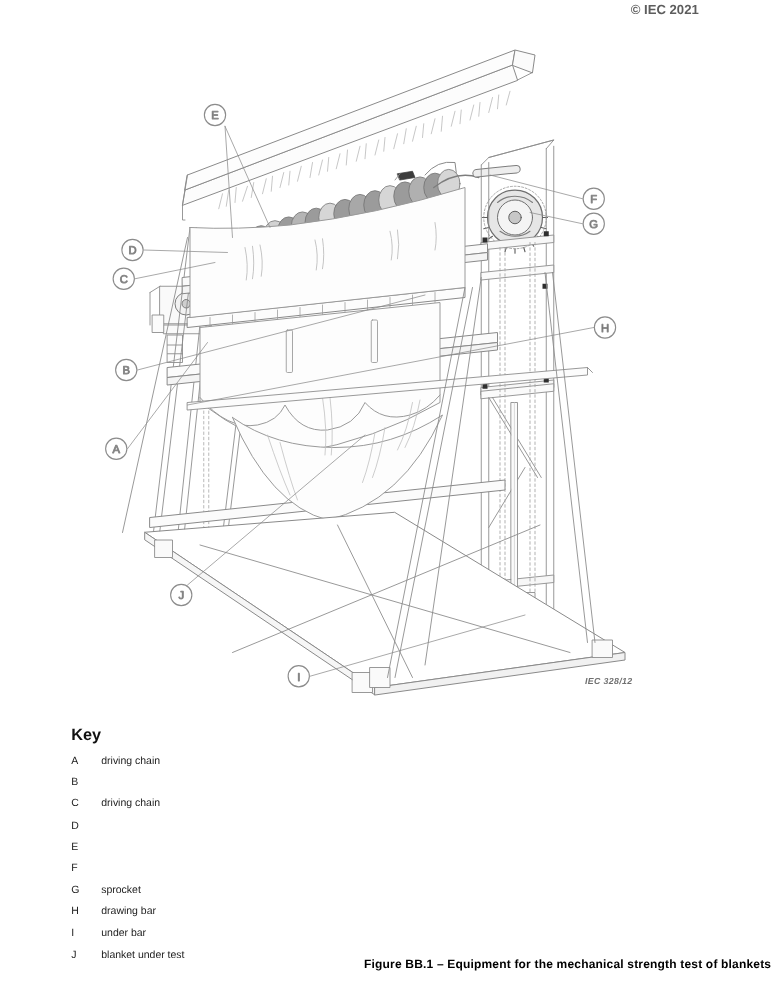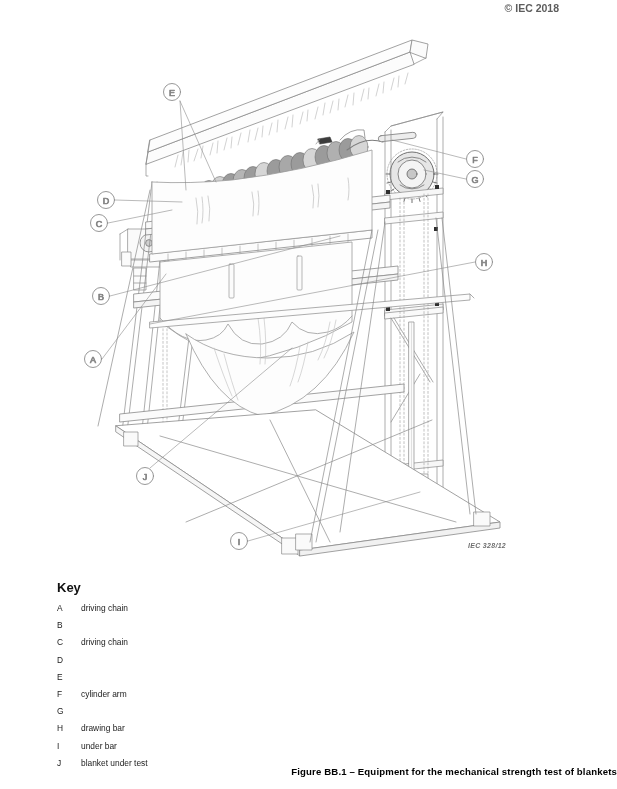--- a/index.html
+++ b/index.html
@@ -113,21 +113,21 @@
     font-size: 9px;
     fill: #3a3a3a;
     text-anchor: middle;
   }
 </style>
 </head>
 <body>
 
 <div class="page-header">
   <div class="header-left"></div>
-  <div class="header-copyright">© IEC 2018</div>
+  <div class="header-copyright">© IEC 2021</div>
 </div>
 
 <div class="figure-area">
   <svg class="figure-svg" width="617" height="536" viewBox="0 0 617 536">
     <defs>
       <g id="cyl-unit">
         <ellipse cx="0" cy="0" rx="11" ry="13" fill="#9b9b9b" stroke="#6f6f6f" stroke-width="0.6"></ellipse>
       </g>
     </defs>
 
@@ -441,24 +441,24 @@
     <div class="key-text">driving chain</div>
   </div>
   <div class="key-row">
     <div class="key-letter">D</div>
   </div>
   <div class="key-row">
     <div class="key-letter">E</div>
   </div>
   <div class="key-row">
     <div class="key-letter">F</div>
-    <div class="key-text">cylinder arm</div>
   </div>
   <div class="key-row">
     <div class="key-letter">G</div>
+    <div class="key-text">sprocket</div>
   </div>
   <div class="key-row">
     <div class="key-letter">H</div>
     <div class="key-text">drawing bar</div>
   </div>
   <div class="key-row">
     <div class="key-letter">I</div>
     <div class="key-text">under bar</div>
   </div>
   <div class="key-row">

